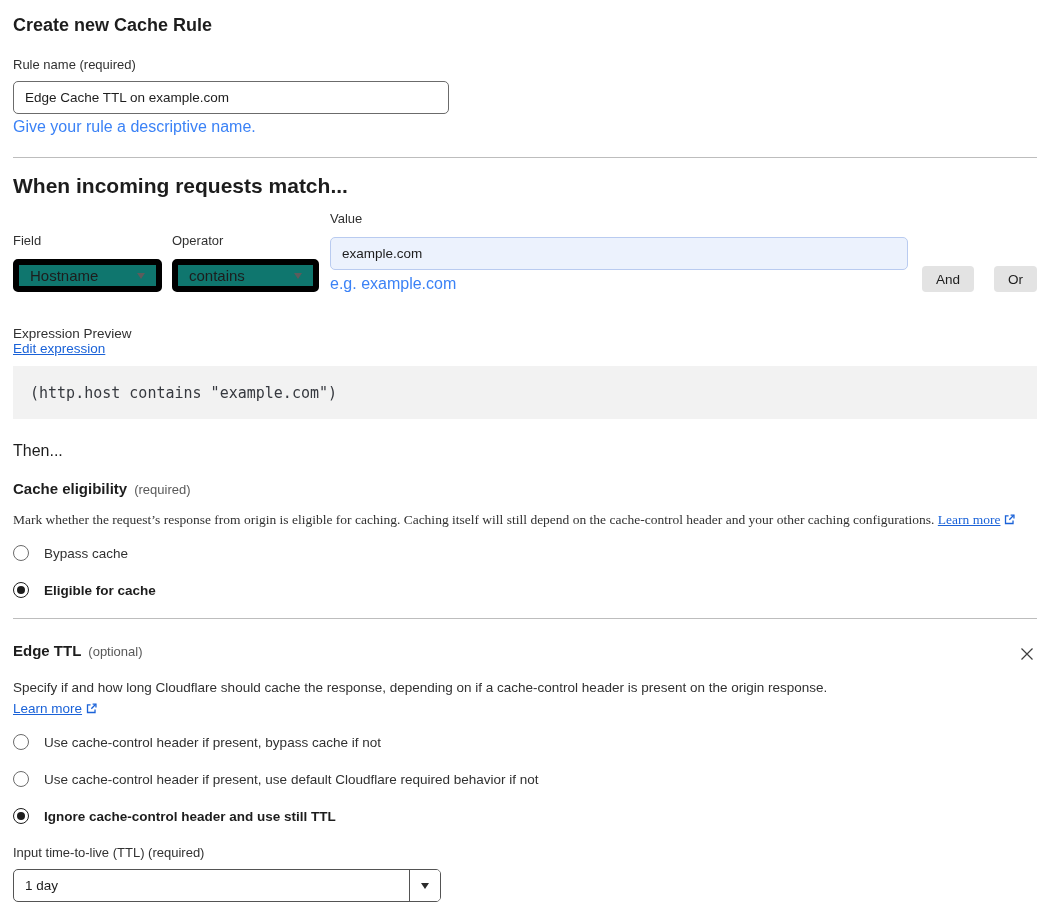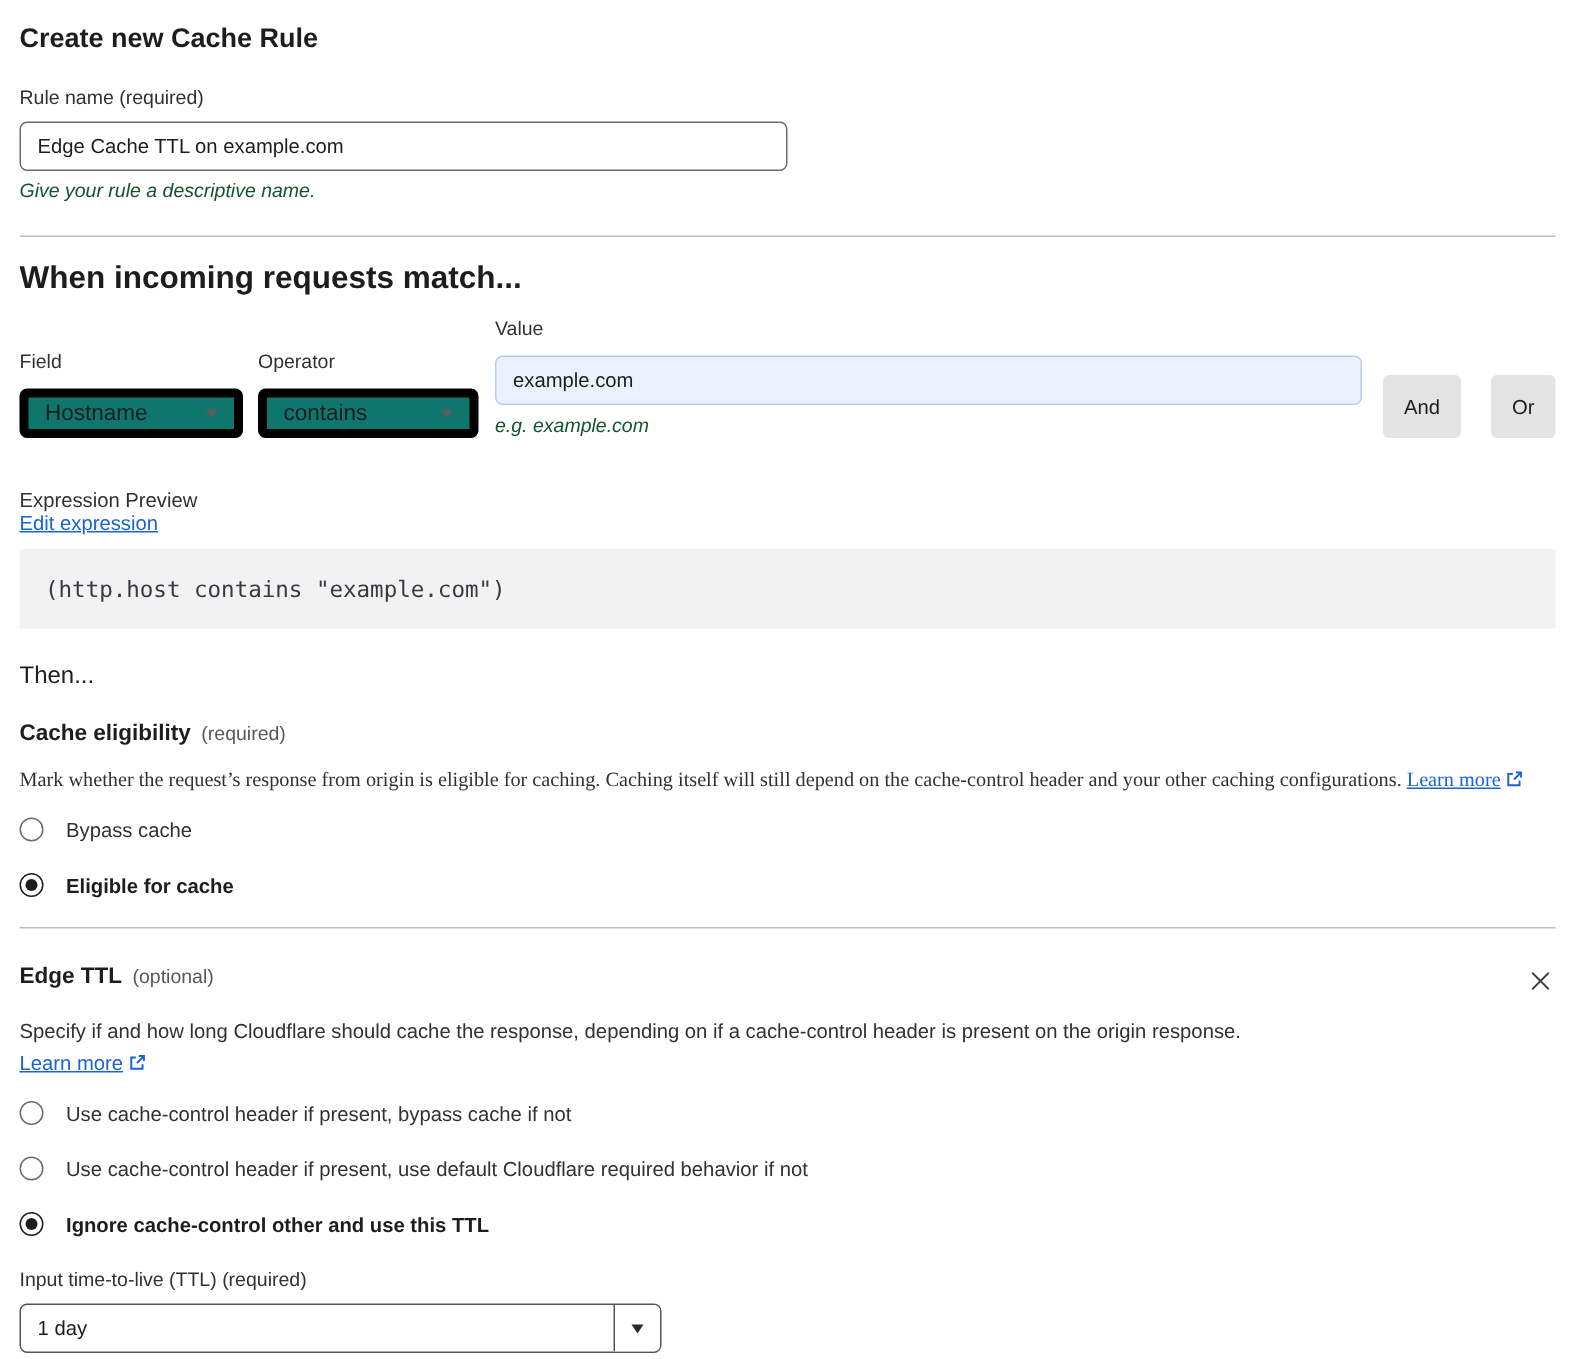--- a/index.html
+++ b/index.html
@@ -19,41 +19,40 @@
     color: #1d1d1d;
   }
 
   .lbl {
     display: block;
     font-size: 13px;
     line-height: 16px;
     color: #313131;
   }
   .help {
-    font-size: 13px;
+    font-size: 16px;
     line-height: 16px;
-    color: #14532d;
-    font-style: italic;
+    color: #3b82f6;
   }
 
   .text-input {
     display: block;
     height: 33px;
     border: 1px solid #6b6b6b;
     border-radius: 5px;
     padding: 0 11px;
     font-family: "Liberation Sans", sans-serif;
     font-size: 13.5px;
     color: #1d1d1d;
     background: #ffffff;
     outline: none;
   }
 
   .rule-name-group { margin-top: 21px; }
-  .rule-name-input { margin-top: 8px; width: 512px; }
+  .rule-name-input { margin-top: 8px; width: 436px; }
   .rule-name-group .help { margin-top: 5px; }
 
   hr.divider {
     border: none;
     border-top: 1px solid #bdbdbd;
     margin-top: 22px;
   }
 
   h2.section-h {
     margin-top: 18px;
@@ -91,21 +90,21 @@
 
   .value-input {
     width: 100%;
     background: #ecf2fd;
     border: 1px solid #b9cbf0;
   }
   .col-value .help { margin-top: 6px; }
 
   .btn {
     margin-top: 26px;
-    height: 42px;
+    height: 26px;
     padding: 0 14px;
     background: #e3e3e3;
     border: none;
     border-radius: 4px;
     font-family: "Liberation Sans", sans-serif;
     font-size: 13.5px;
     color: #1d1d1d;
     cursor: pointer;
   }
   .btn + .btn { margin-left: 20px; }
@@ -310,21 +309,21 @@
   <label class="radio-row first">
     <span class="radio"></span>
     <span class="radio-label">Use cache-control header if present, bypass cache if not</span>
   </label>
   <label class="radio-row">
     <span class="radio"></span>
     <span class="radio-label">Use cache-control header if present, use default Cloudflare required behavior if not</span>
   </label>
   <label class="radio-row selected">
     <span class="radio"></span>
-    <span class="radio-label">Ignore cache-control other and use this TTL</span>
+    <span class="radio-label">Ignore cache-control header and use still TTL</span>
   </label>
 
   <div class="ttl-group">
     <label class="lbl">Input time-to-live (TTL) (required)</label>
     <div class="ttl-select">
       <span class="ttl-value">1 day</span>
       <span class="arrow-seg">
         <span class="caret"></span>
       </span>
     </div>

